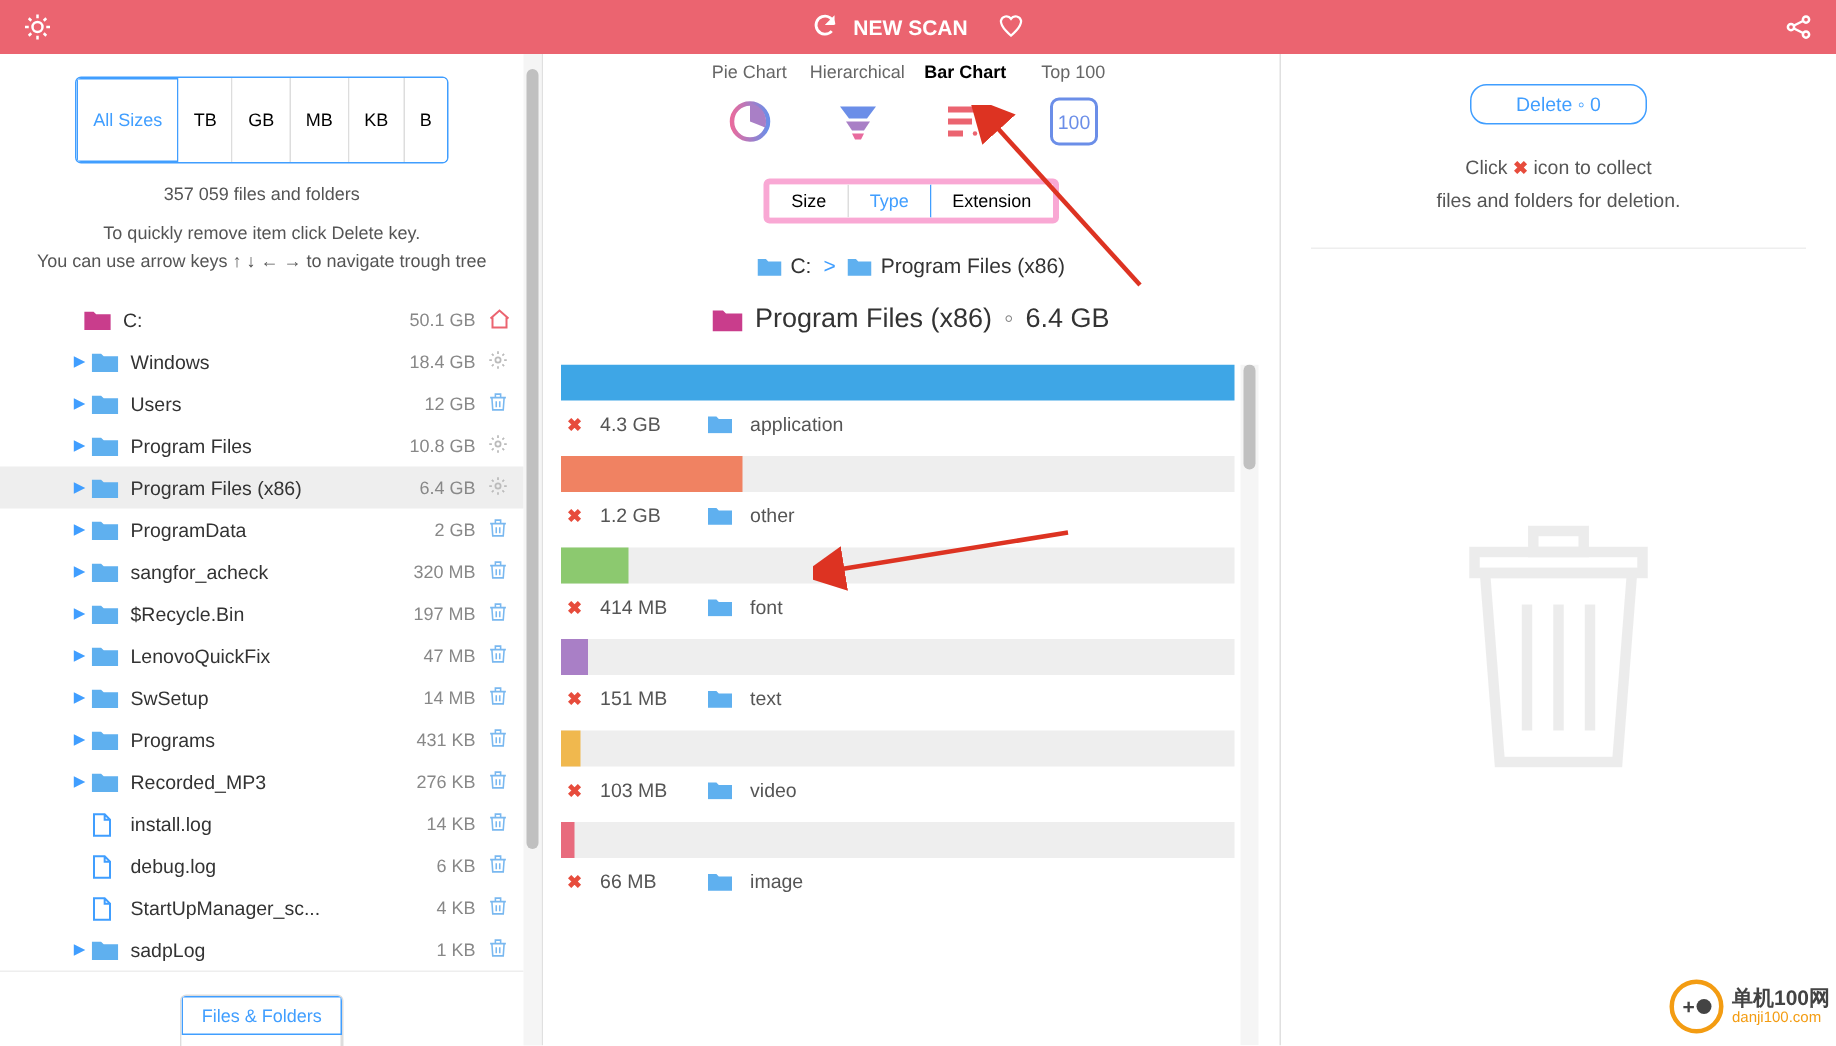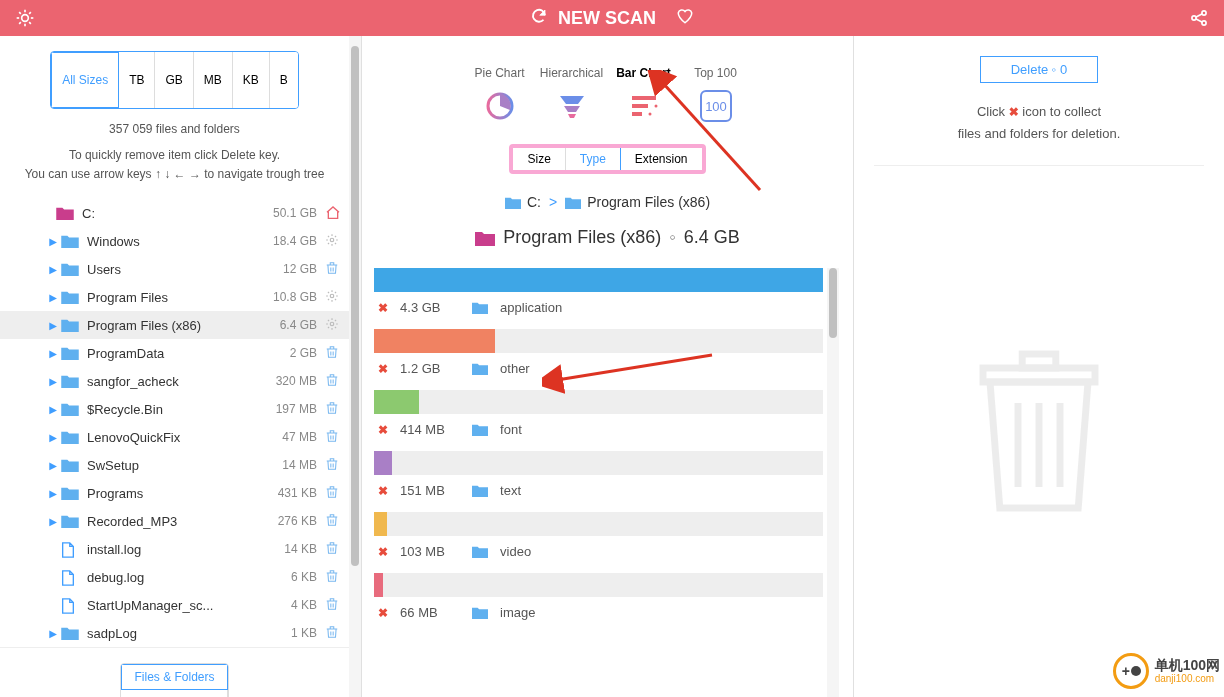--- a/index.html
+++ b/index.html
@@ -2,21 +2,21 @@
 <html><head>
 <meta charset="utf-8">
 <style>
 * { box-sizing: border-box; margin: 0; padding: 0; }
 body { font-family: Arial, sans-serif; font-size: 13px; color: #333; background: #fff; width: 1224px; height: 697px; overflow: hidden; position: relative; }
 
 
 .header { background: #eb6470; height: 36px; display: flex; align-items: center; justify-content: center; position: relative; }
 .header-left { position: absolute; left: 15px; top: 8px; }
 .header-right { position: absolute; right: 15px; top: 8px; }
-.header-center { display: flex; align-items: center; gap: 10px; color: #fff; font-weight: bold; font-size: 18px; }
+.header-center { display: flex; align-items: center; gap: 10px; color: #fff; font-weight: bold; font-size: 14px; }
 .header svg { fill: #fff; stroke: #fff; }
 
 .main { display: flex; height: calc(697px - 36px); }
 
 
 .sidebar { width: 362px; border-right: 1px solid #e0e0e0; overflow-y: auto; padding: 0; position: relative; }
 .sidebar-inner { width: 349px; }
 .scrollbar-left { position: absolute; right: 0; top: 0; width: 12px; height: 100%; background: #f5f5f5; }
 .scrollbar-thumb { position: absolute; right: 2px; width: 8px; background: #c0c0c0; border-radius: 4px; }
 
@@ -44,21 +44,21 @@
 
 .bottom-filter { display: flex; justify-content: center; padding: 15px 0; border-top: 1px solid #eee; }
 .bottom-filter-group { display: inline-flex; border: 1px solid #ddd; border-radius: 4px; overflow: hidden; flex-direction: column; }
 .bottom-filter-btn { padding: 5px 12px; font-size: 12px; background: #fff; border: none; border-right: 1px solid #ddd; cursor: pointer; }
 .bottom-filter-btn:last-child { border-right: none; }
 .bottom-filter-btn.active { color: #409eff; border: 1px solid #409eff; }
 
 
 .center { flex: 1; padding: 0; border-right: 1px solid #e0e0e0; display: flex; flex-direction: column; }
 
-.view-tabs { display: flex; justify-content: center; gap: 2px; padding: 30px 0 5px; }
+.view-tabs { display: flex; justify-content: center; gap: 2px; padding: 5px 0 5px; }
 .view-tab { text-align: center; cursor: pointer; }
 .view-tab-label { font-size: 12px; color: #666; margin-bottom: 8px; }
 .view-tab.active .view-tab-label { color: #000; font-weight: bold; }
 .view-tab-icon { width: 36px; height: 36px; margin: 0 auto; display: flex; align-items: center; justify-content: center; border-radius: 6px; }
 
 .group-tabs { display: flex; justify-content: center; padding: 15px 0; }
 .group-tabs-inner { display: inline-flex; border: 4px solid #f9a8d4; border-radius: 4px; overflow: hidden; justify-content: center; }
 .group-tab { padding: 4px 14px; font-size: 12px; background: #fff; border: none; border-right: 1px solid #ddd; cursor: pointer; }
 .group-tab:last-child { border-right: none; }
 .group-tab.active { color: #409eff; border-color: #409eff; }
@@ -73,21 +73,21 @@
 .bar-row { margin-bottom: 4px; }
 .bar-track { height: 24px; background: #eee; position: relative; }
 .bar-fill { height: 100%; }
 .bar-info { display: flex; align-items: center; gap: 12px; padding: 8px 0 10px 4px; font-size: 13px; }
 .bar-size { color: #555; width: 60px; }
 .bar-name { color: #555; }
 .del-x { color: #e74c3c; cursor: pointer; font-size: 12px; font-weight: bold; }
 
 
 .rightpanel { width: 370px; padding: 20px; text-align: center; }
-.delete-btn { display: inline-block; border: 1px solid #409eff; color: #409eff; padding: 5px 30px; border-radius: 0; font-size: 13px; cursor: pointer; margin-bottom: 18px; }
+.delete-btn { display: inline-block; border: 1px solid #409eff; color: #409eff; padding: 5px 30px; border-radius: 11px; font-size: 13px; cursor: pointer; margin-bottom: 18px; }
 .right-hint { font-size: 13px; color: #555; line-height: 1.7; padding-bottom: 20px; border-bottom: 1px solid #eee; }
 .trash-big { margin-top: 180px; opacity: 0.15; }
 .trash-big svg { width: 140px; height: 170px; }
 
 
 .arrow-ann { position: absolute; pointer-events: none; z-index: 100; }
 
 
 .watermark { position: absolute; bottom: 8px; right: 4px; display: flex; align-items: center; gap: 6px; z-index: 200; }
 .watermark-text { line-height: 1.1; text-align:left;}

